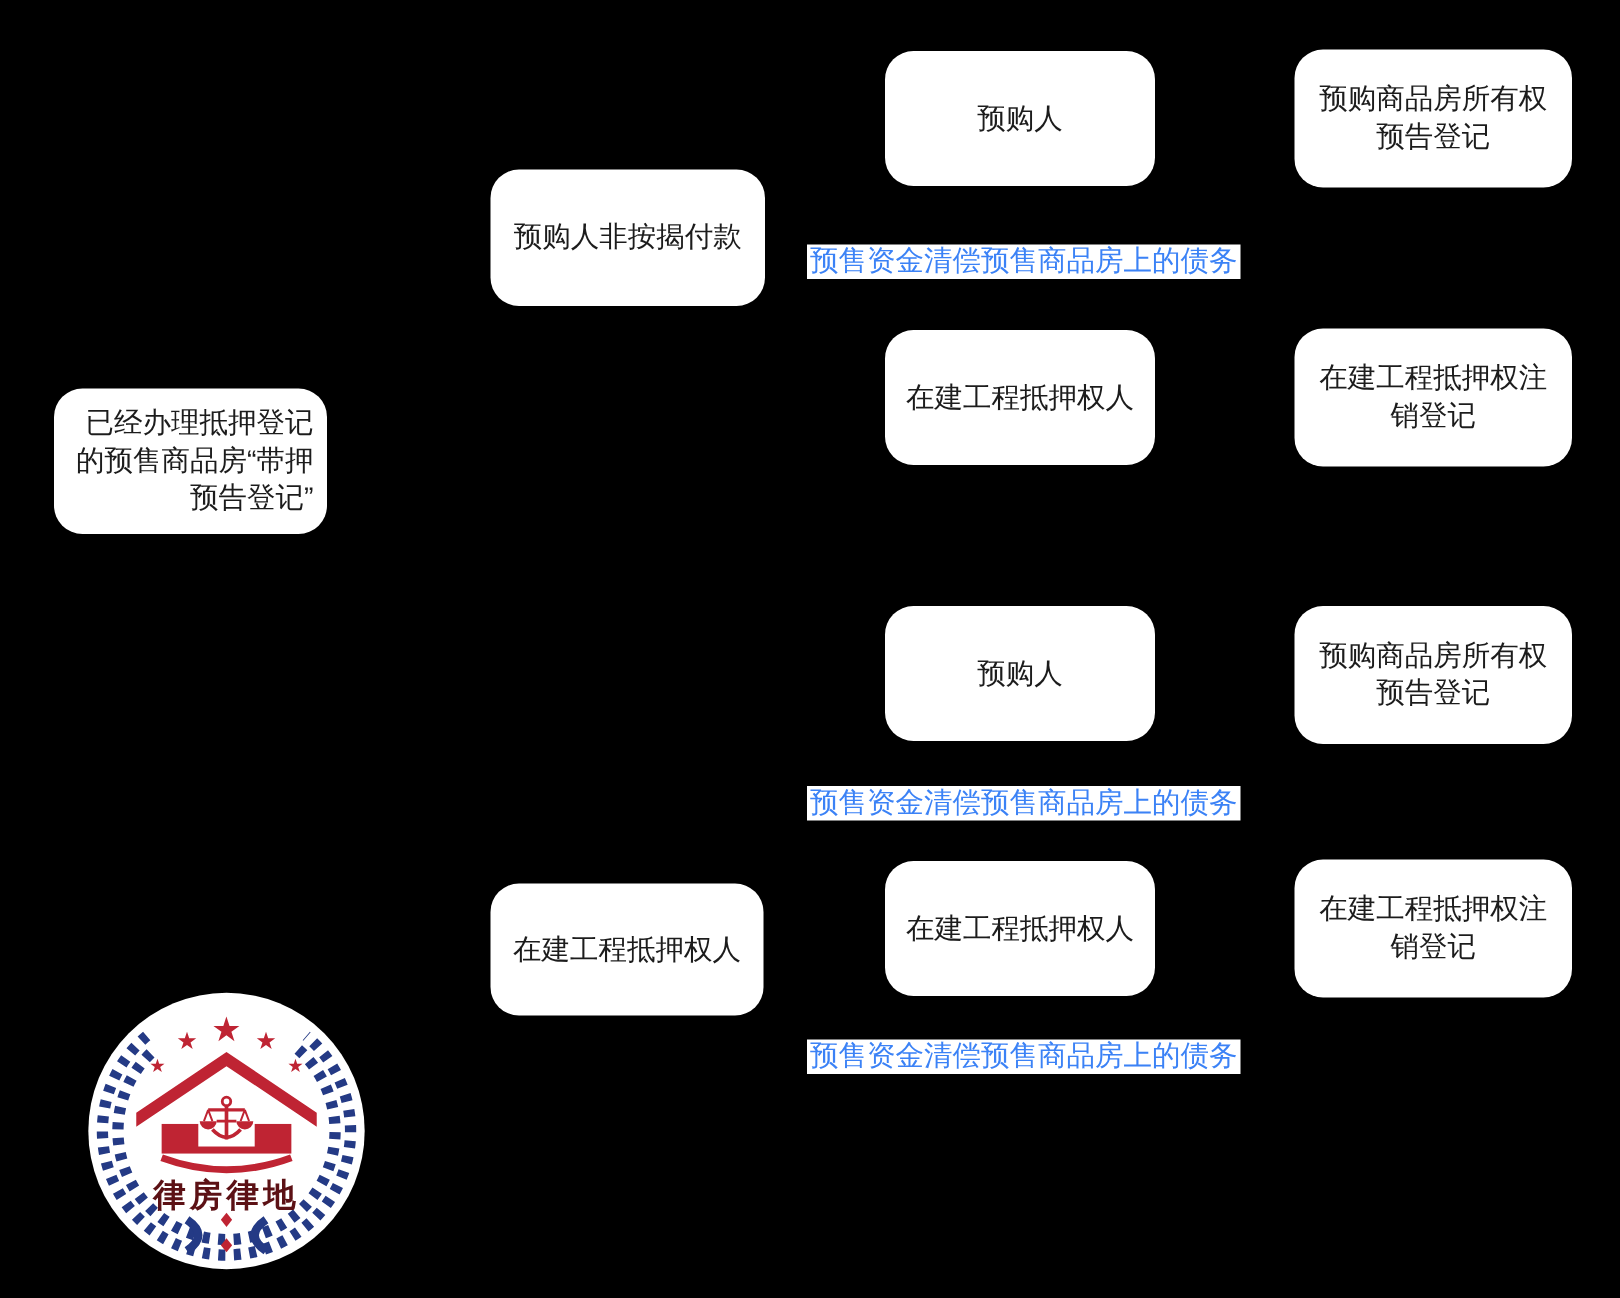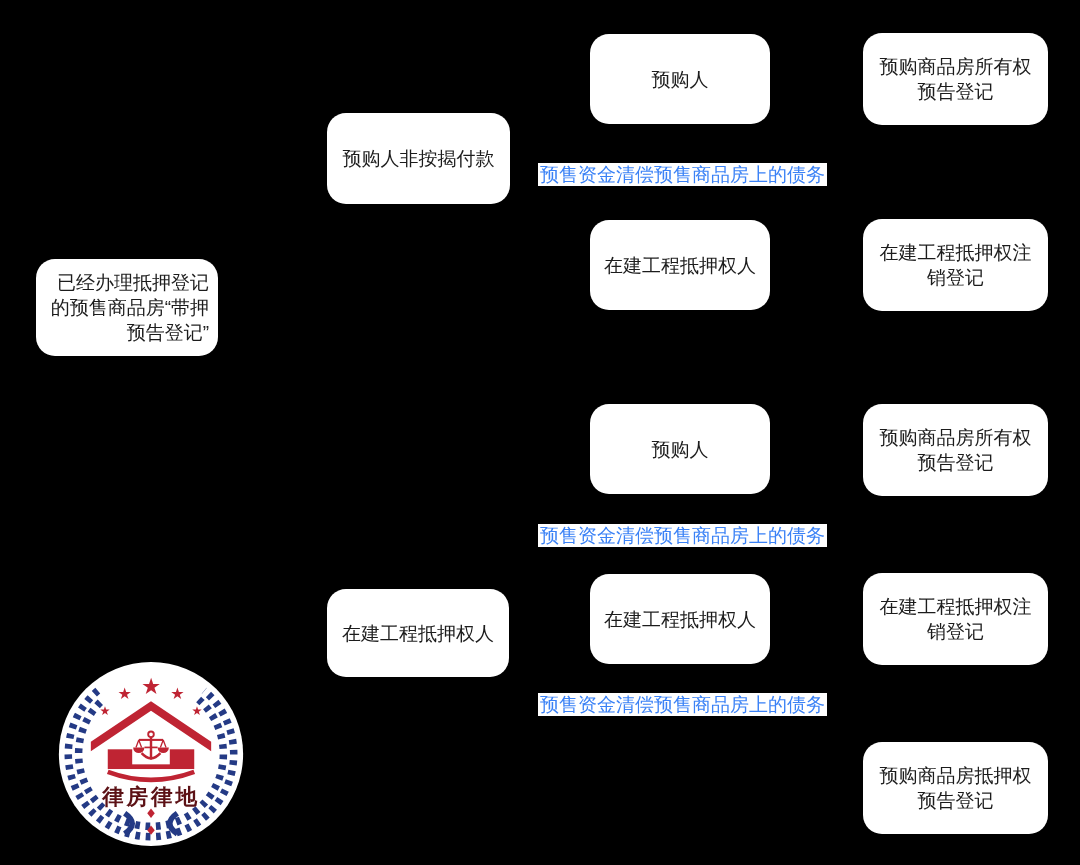--- a/index.html
+++ b/index.html
@@ -48,21 +48,20 @@
 
   <div class="node n-mid0">预购人</div>
   <div class="node n-mid1">在建工程抵押权人</div>
   <div class="node n-mid2">预购人</div>
   <div class="node n-mid3">在建工程抵押权人</div>
 
   <div class="node n-right0">预购商品房所有权预告登记</div>
   <div class="node n-right1">在建工程抵押权注销登记</div>
   <div class="node n-right2">预购商品房所有权预告登记</div>
   <div class="node n-right3">在建工程抵押权注销登记</div>
-  <div class="node n-right4">预购商品房抵押权预告登记</div>
 
   <div class="edge-label l-0">预售资金清偿预售商品房上的债务</div>
   <div class="edge-label l-1">预售资金清偿预售商品房上的债务</div>
   <div class="edge-label l-2">预售资金清偿预售商品房上的债务</div>
 
   <svg class="logo" viewBox="0 0 200 200" xmlns="http://www.w3.org/2000/svg">
     <circle cx="100" cy="100" r="98" fill="#ffffff"></circle>
 
     <g fill="none" stroke="#243a85">
       <path d="M43.4,32.6 A88,88 0 1 0 156.6,32.6" stroke-width="8" stroke-dasharray="5 6"></path>

